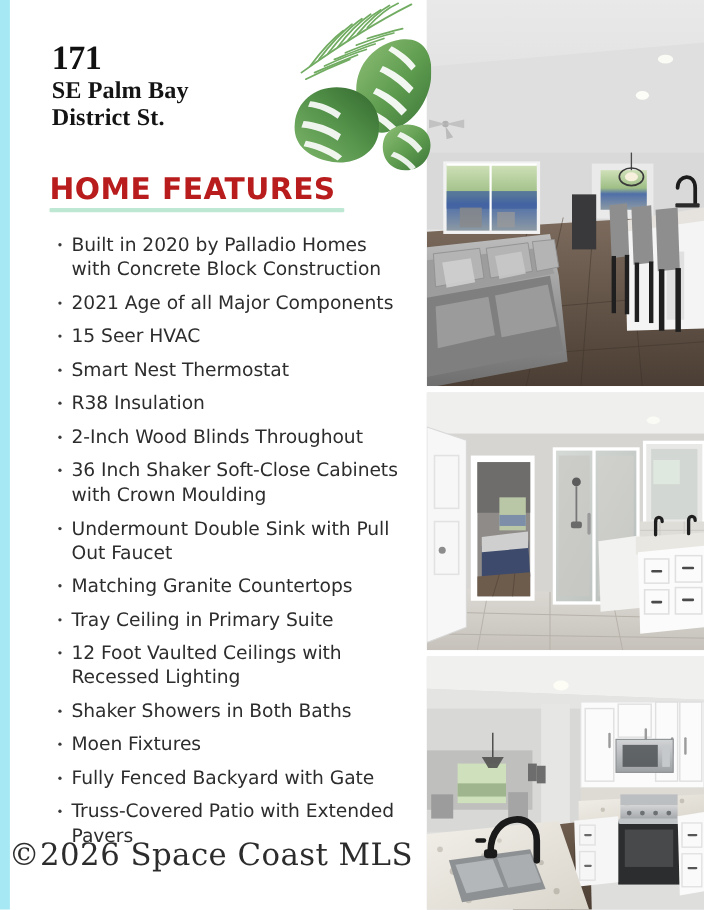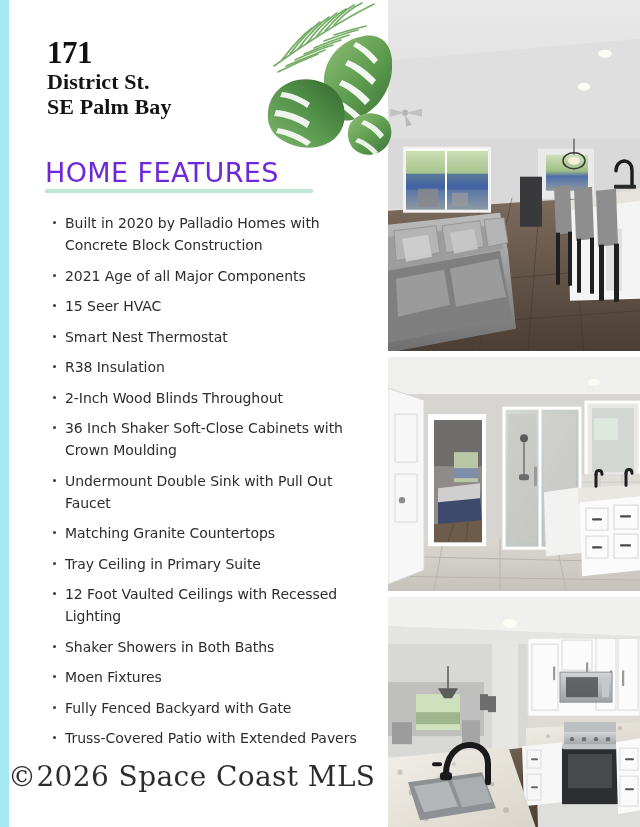--- a/index.html
+++ b/index.html
@@ -69,25 +69,25 @@
   }
 
   
   .features-heading-wrap {
     position:absolute;
     left:45px; top:158px;
     z-index:3;
   }
   .features-heading {
     font-family:"DejaVu Sans", sans-serif;
-    font-weight:400;
+    font-weight:700;
     font-size:27px;
     line-height:30px;
     letter-spacing:0.4px;
-    color:#6d28d9;
+    color:#b91c1c;
   }
   .heading-underline {
     margin-top:1px;
     width:268px; height:4px;
     background:#bfe8d4;
     border-radius:1px;
   }
 
   
   .features-list {
@@ -95,21 +95,21 @@
     left:52px; top:212px;
     width:318px;
     list-style:none;
     z-index:3;
   }
   .features-list li {
     position:relative;
     padding-left:13px;
     margin-bottom:8.5px;
     font-family:"DejaVu Sans", sans-serif;
-    font-size:14px;
+    font-size:17px;
     line-height:22px;
     color:#2d2d2d;
     letter-spacing:-0.05px;
   }
   .features-list li::before {
     content:"";
     position:absolute;
     left:1px; top:9px;
     width:3px; height:3px;
     border-radius:50%;
@@ -213,22 +213,22 @@
                  C 129 162, 112 164, 103 156 C 96 150, 94 139, 98 130 Z" fill="url(#lg1)"></path>
         <g fill="#ffffff" opacity="0.88">
           <path d="M112 126 C 120 129, 127 134, 132 141 L 128 145 C 123 138, 116 133, 109 130 Z"></path>
           <path d="M106 144 C 114 147, 121 152, 126 158 L 122 161 C 117 155, 110 150, 103 148 Z"></path>
         </g>
       </svg>
     </div>
 
     <div class="address-block">
       <div class="addr-number">171</div>
+      <div class="addr-line">SE Palm Bay</div>
       <div class="addr-line">District St.</div>
-      <div class="addr-line">SE Palm Bay</div>
     </div>
 
     <div class="features-heading-wrap">
       <div class="features-heading">HOME FEATURES</div>
       <div class="heading-underline"></div>
     </div>
 
     <ul class="features-list">
       <li>Built in 2020 by Palladio Homes with Concrete Block Construction</li>
       <li>2021 Age of all Major Components</li>

